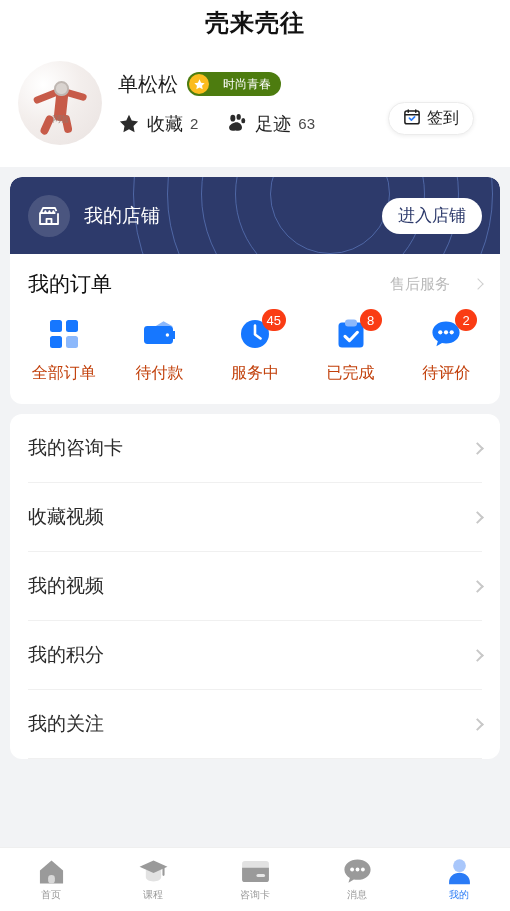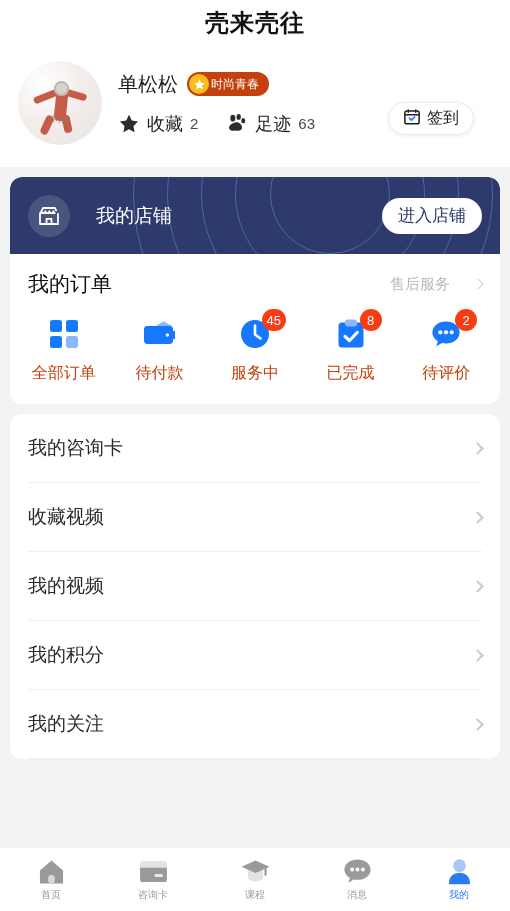--- a/index.html
+++ b/index.html
@@ -138,24 +138,24 @@
   .user-name {
     font-size: 20px;
     color: #1a1a1a;
     font-weight: 400;
     white-space: nowrap;
   }
 
   .badge-pill {
     display: inline-flex;
     align-items: center;
-    background: #c2410c;
+    background: #4d7c0f;
     border-radius: 14px;
     padding: 2px 10px 2px 2px;
-    gap: 2px;
+    gap: 14px;
     height: 24px;
   }
   .badge-star {
     width: 20px;
     height: 20px;
     border-radius: 50%;
     background: #fbbc1e;
     display: flex;
     align-items: center;
     justify-content: center;
@@ -263,21 +263,21 @@
     border-radius: 50%;
     background: rgba(255,255,255,.14);
     display: flex;
     align-items: center;
     justify-content: center;
     flex: 0 0 auto;
     position: relative;
     z-index: 2;
   }
   .shop-title {
-    margin-left: 26px;
+    margin-left: 14px;
     font-size: 19px;
     color: #ffffff;
     position: relative;
     z-index: 2;
     text-align: center;
   }
   .enter-shop-btn {
     position: absolute;
     right: 18px;
     top: 50%;
@@ -649,38 +649,38 @@
         <svg width="27" height="27" viewBox="0 0 28 28">
           <path fill="#9a9a9a" d="M14 2.5L26 13v13.5H2V13z"></path>
           <rect x="10.5" y="17.5" width="7" height="9" rx="3.4" fill="#d8d8d8"></rect>
         </svg>
       </span>
       <span class="tab-label">首页</span>
     </div>
 
     <div class="tab">
       <span class="tab-icon">
+        <svg width="29" height="25" viewBox="0 0 30 26">
+          <path fill="#e2e2e2" d="M7 11.5h16v7.2c0 2.6-3.6 4.6-8 4.6s-8-2-8-4.6z"></path>
+          <path fill="#9a9a9a" d="M15 1.5L29.5 8 15 14.5.5 8z"></path>
+          <path fill="#9a9a9a" d="M26.5 9.2v7.3a1.1 1.1 0 0 1-2.2 0V9.2z"></path>
+        </svg>
+      </span>
+      <span class="tab-label">课程</span>
+    </div>
+
+    <div class="tab">
+      <span class="tab-icon">
         <svg width="29" height="23" viewBox="0 0 30 24">
           <rect x="1" y="1" width="28" height="22" rx="3" fill="#e2e2e2"></rect>
           <path fill="#9a9a9a" d="M1 8h28v12a3 3 0 0 1-3 3H4a3 3 0 0 1-3-3z"></path>
           <rect x="16" y="14.5" width="9" height="3.2" rx="1.6" fill="#e8e8e8"></rect>
         </svg>
       </span>
       <span class="tab-label">咨询卡</span>
-    </div>
-
-    <div class="tab">
-      <span class="tab-icon">
-        <svg width="29" height="25" viewBox="0 0 30 26">
-          <path fill="#e2e2e2" d="M7 11.5h16v7.2c0 2.6-3.6 4.6-8 4.6s-8-2-8-4.6z"></path>
-          <path fill="#9a9a9a" d="M15 1.5L29.5 8 15 14.5.5 8z"></path>
-          <path fill="#9a9a9a" d="M26.5 9.2v7.3a1.1 1.1 0 0 1-2.2 0V9.2z"></path>
-        </svg>
-      </span>
-      <span class="tab-label">课程</span>
     </div>
 
     <div class="tab">
       <span class="tab-icon">
         <svg width="29" height="26" viewBox="0 0 30 27">
           <path fill="#9a9a9a" d="M15 1.5c7.7 0 13.6 4.6 13.6 10.6S22.7 22.7 15 22.7c-1.3 0-2.6-.1-3.8-.4l-5.6 3.4 1.5-5C4 18.8 1.4 15.8 1.4 12.1 1.4 6.1 7.3 1.5 15 1.5z"></path>
           <circle cx="9.4" cy="11.9" r="2" fill="#ffffff"></circle>
           <circle cx="15" cy="11.9" r="2" fill="#ffffff"></circle>
           <circle cx="20.6" cy="11.9" r="2" fill="#ffffff"></circle>
         </svg>

